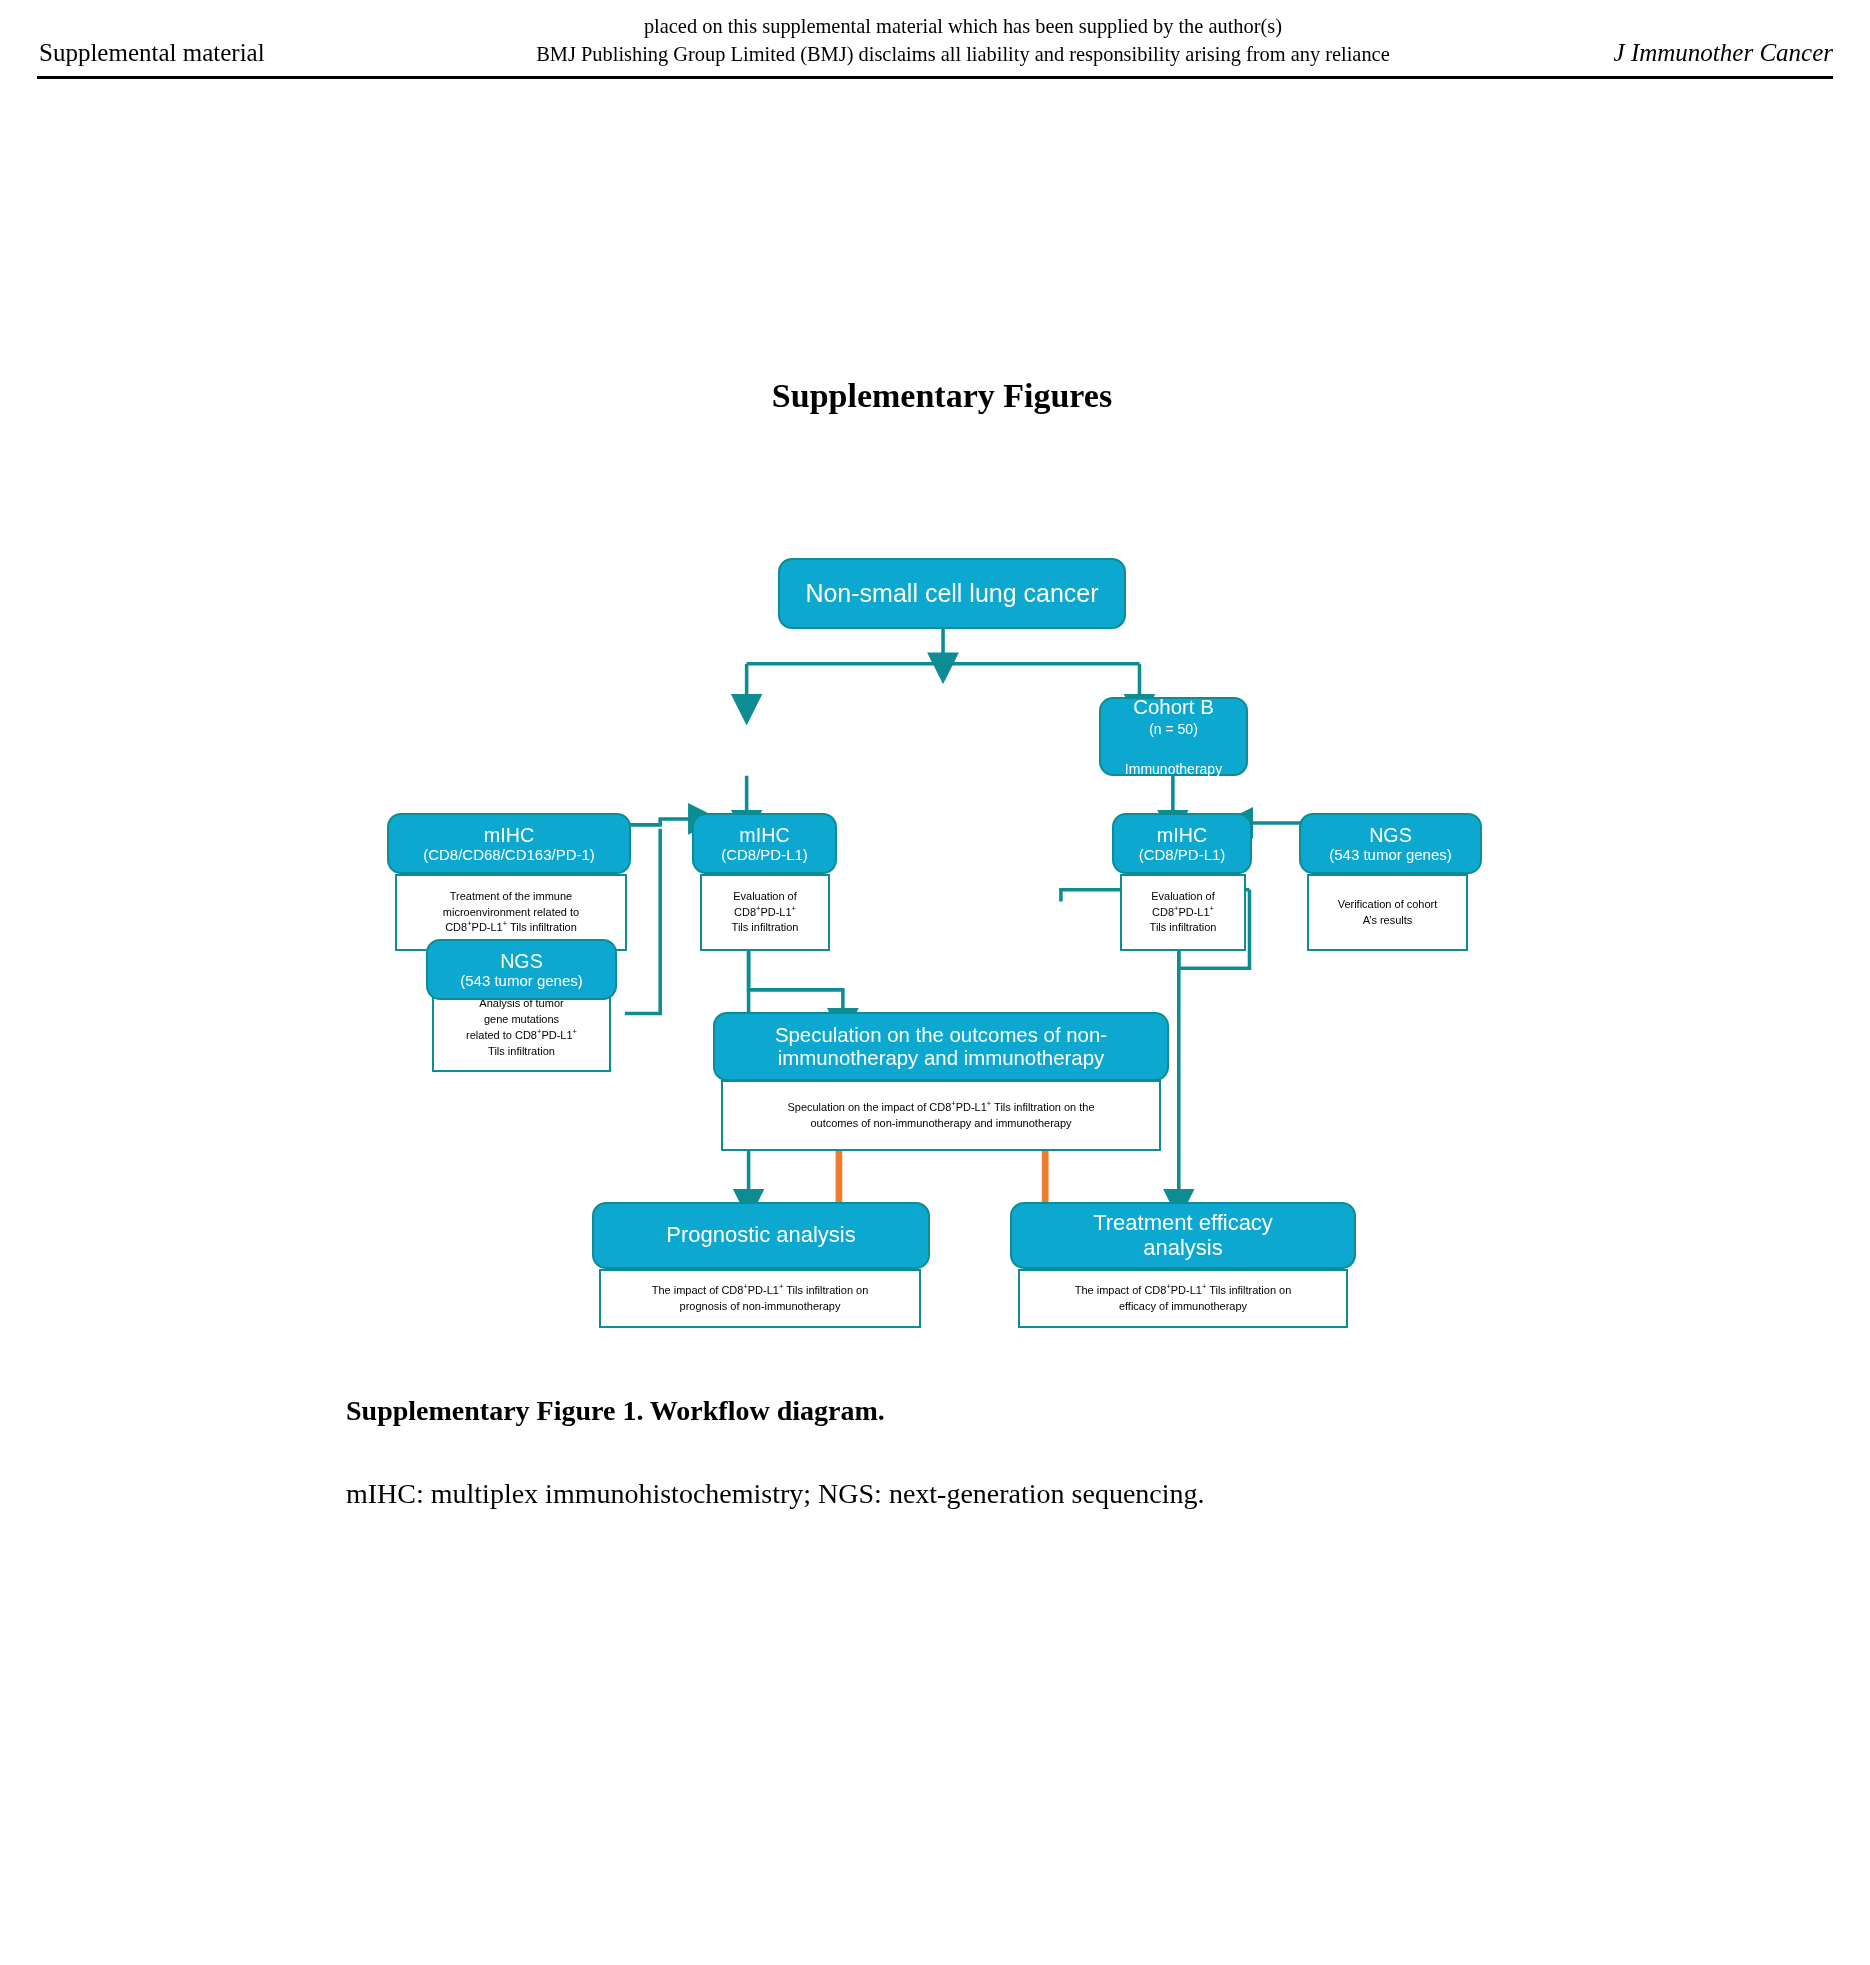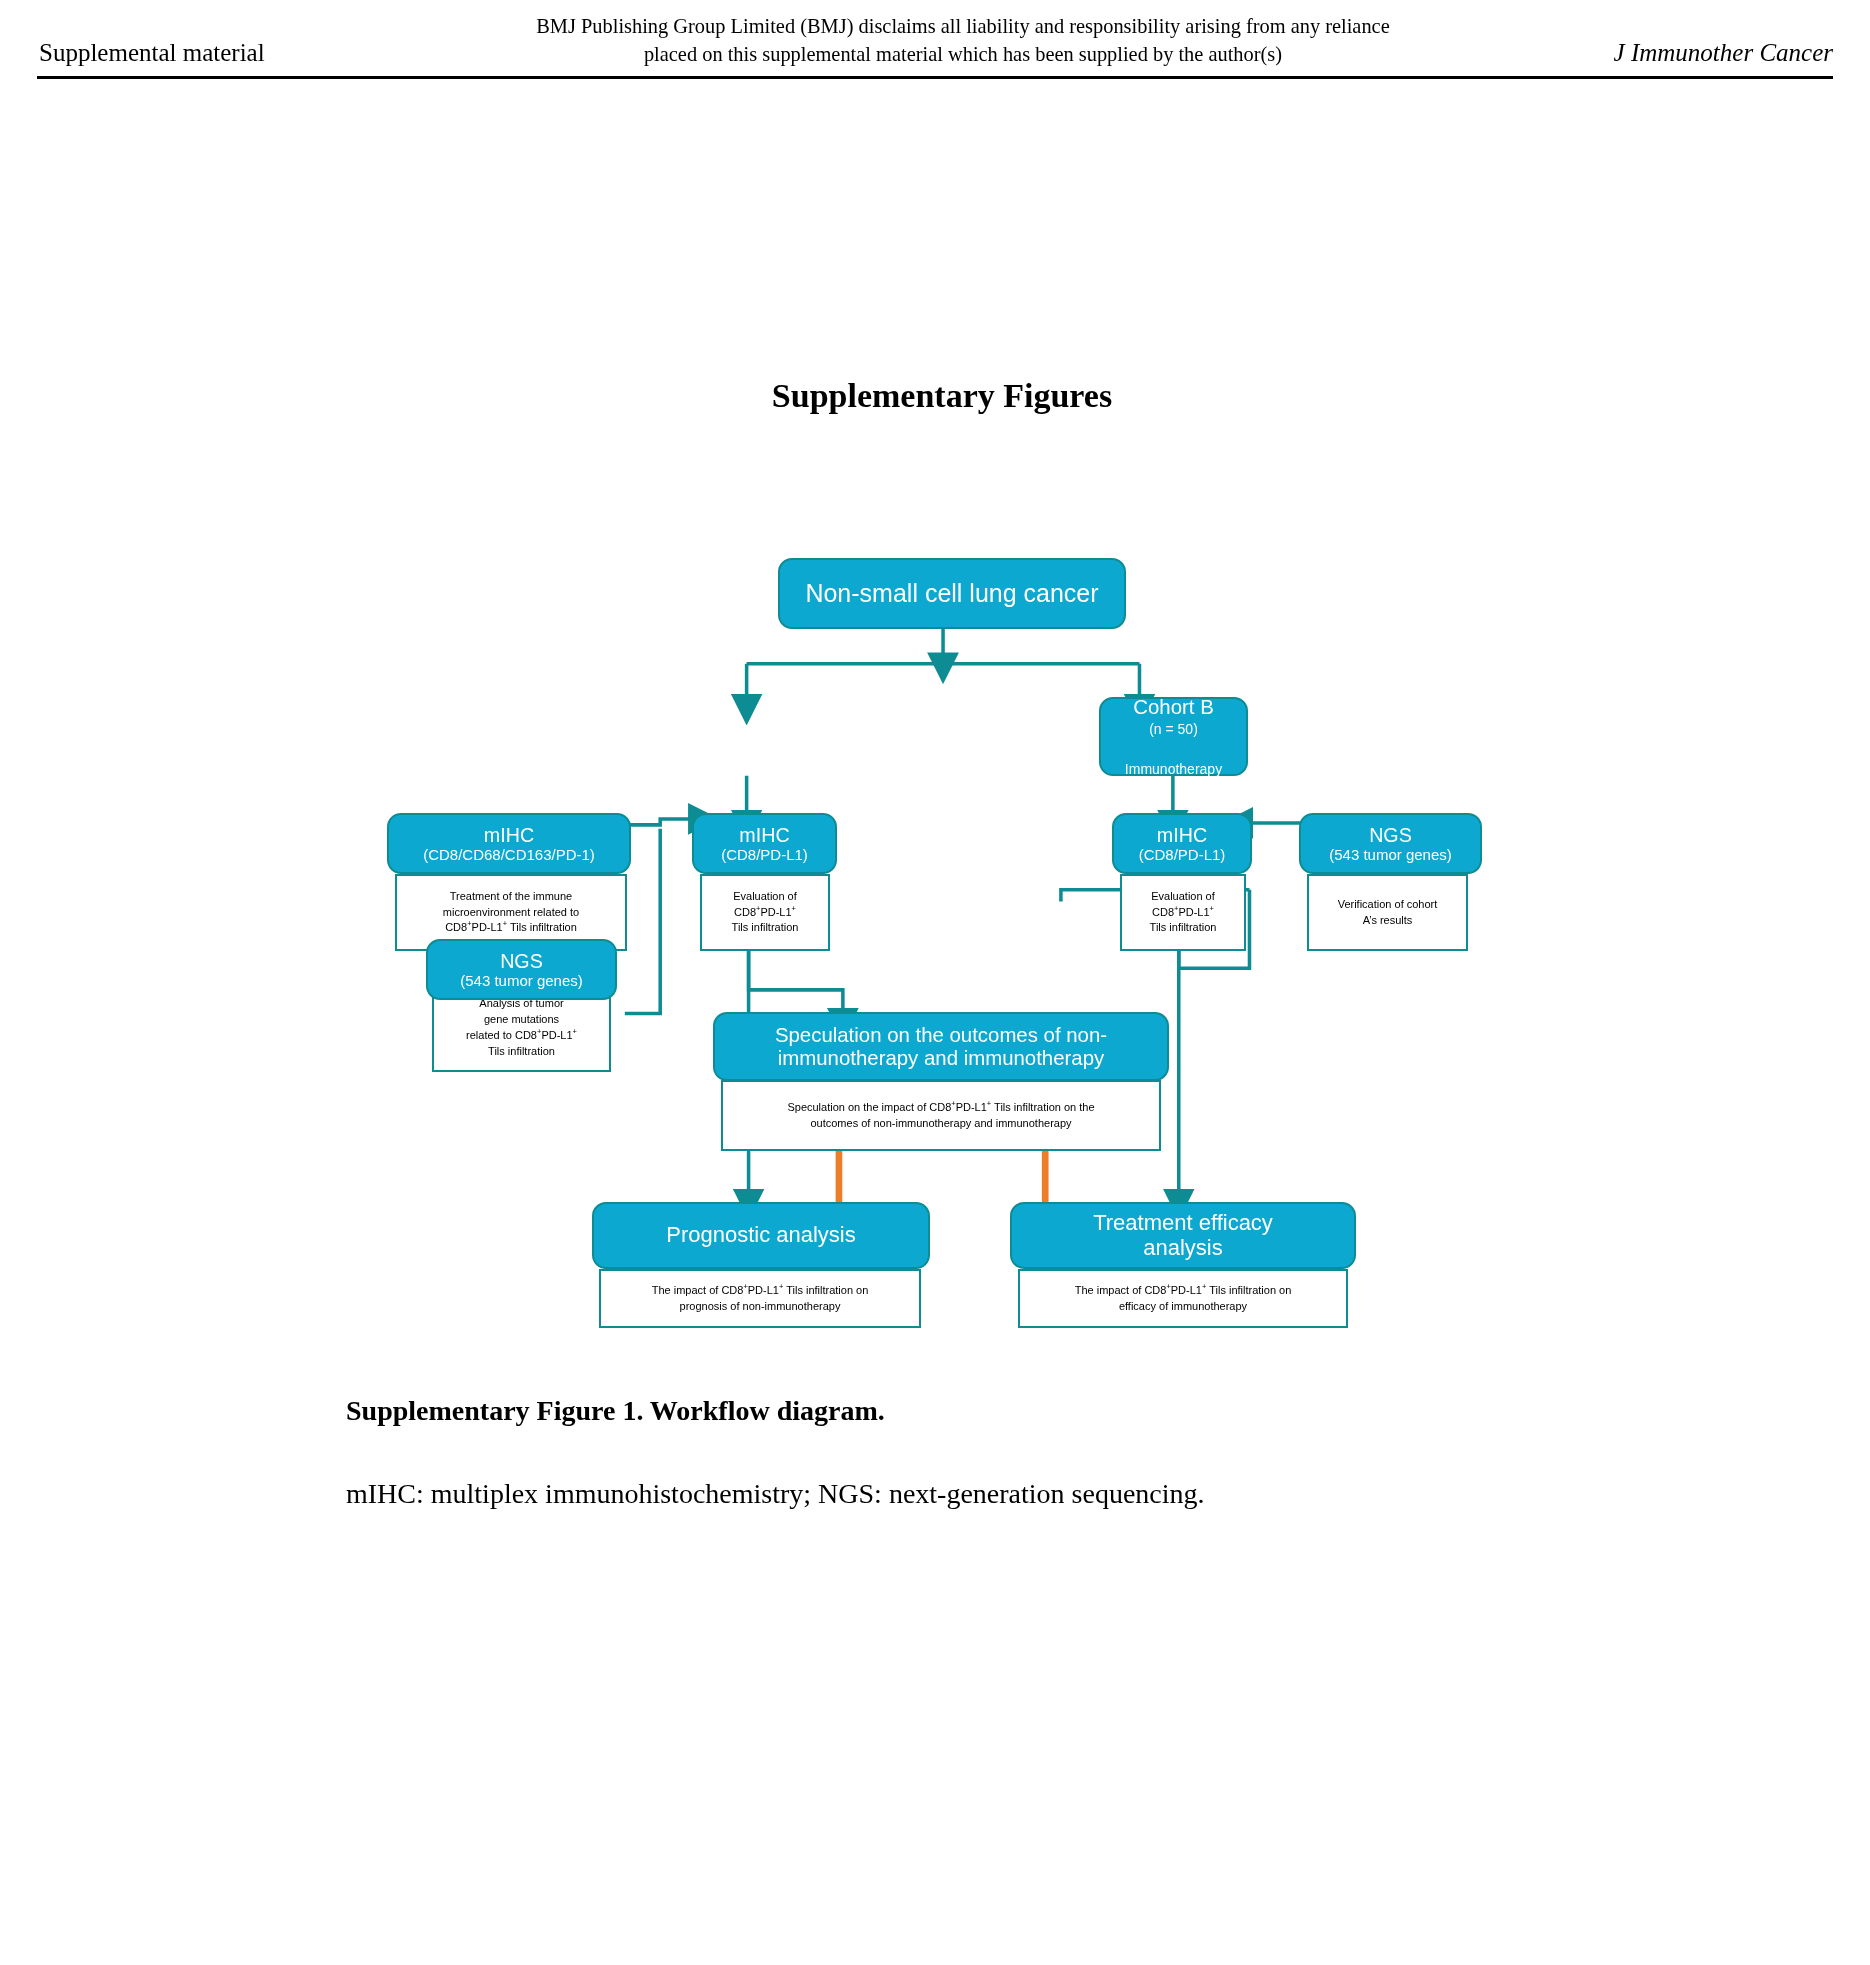--- a/index.html
+++ b/index.html
@@ -44,22 +44,22 @@
     line-height:1.45; z-index:2; padding:2.4px 3.9px;
   }
   sup { font-size:0.68em; vertical-align:super; line-height:0; }
 </style>
 </head>
 <body>
 
 <div id="pg-header">
   <div id="hdr-left">Supplemental material</div>
   <div id="hdr-center">
+    <div>placed on this supplemental material which has been supplied by the author(s)</div>
     <div>BMJ Publishing Group Limited (BMJ) disclaims all liability and responsibility arising from any reliance</div>
-    <div>placed on this supplemental material which has been supplied by the author(s)</div>
   </div>
   <div id="hdr-right">J Immunother Cancer</div>
   <div id="hdr-rule"></div>
 </div>
 
 <div id="doc-title">Supplementary Figures</div>
 
 <div id="figure">
 
   <svg width="1870" height="825" viewBox="0 0 4759 2100">

